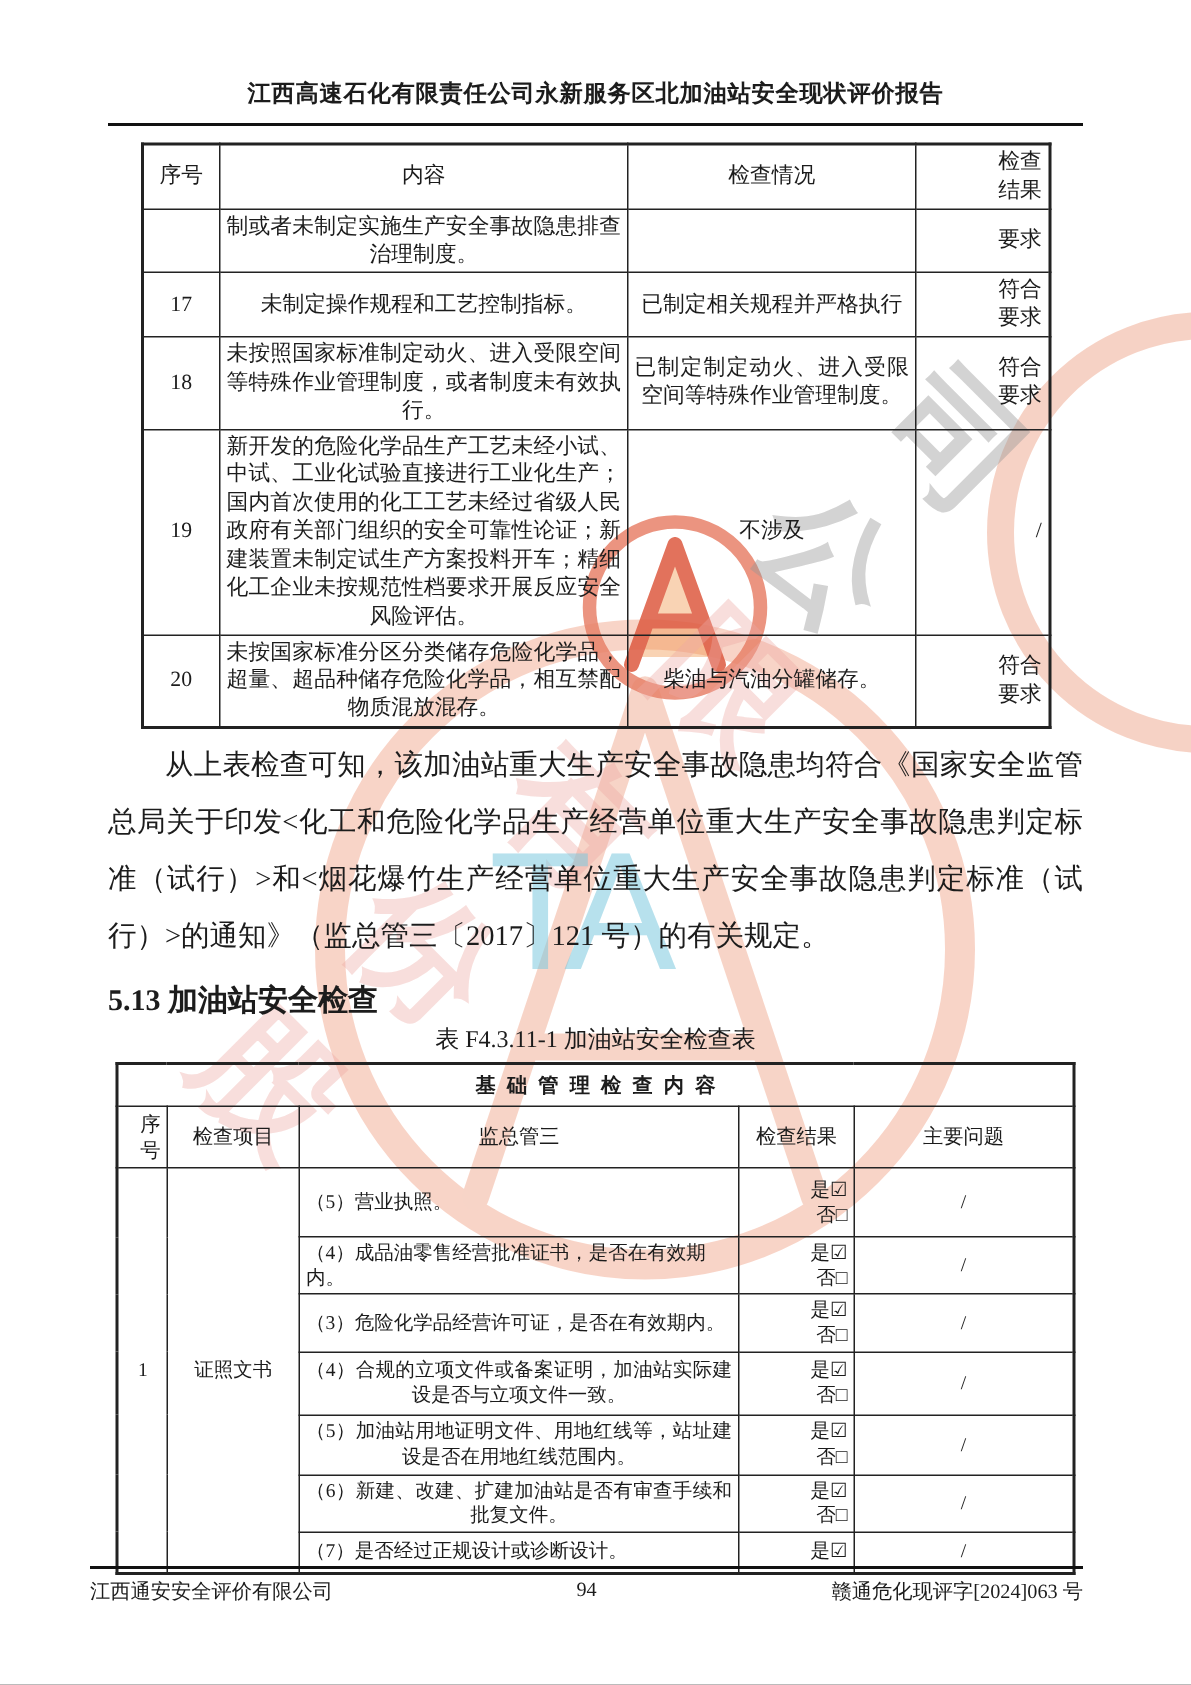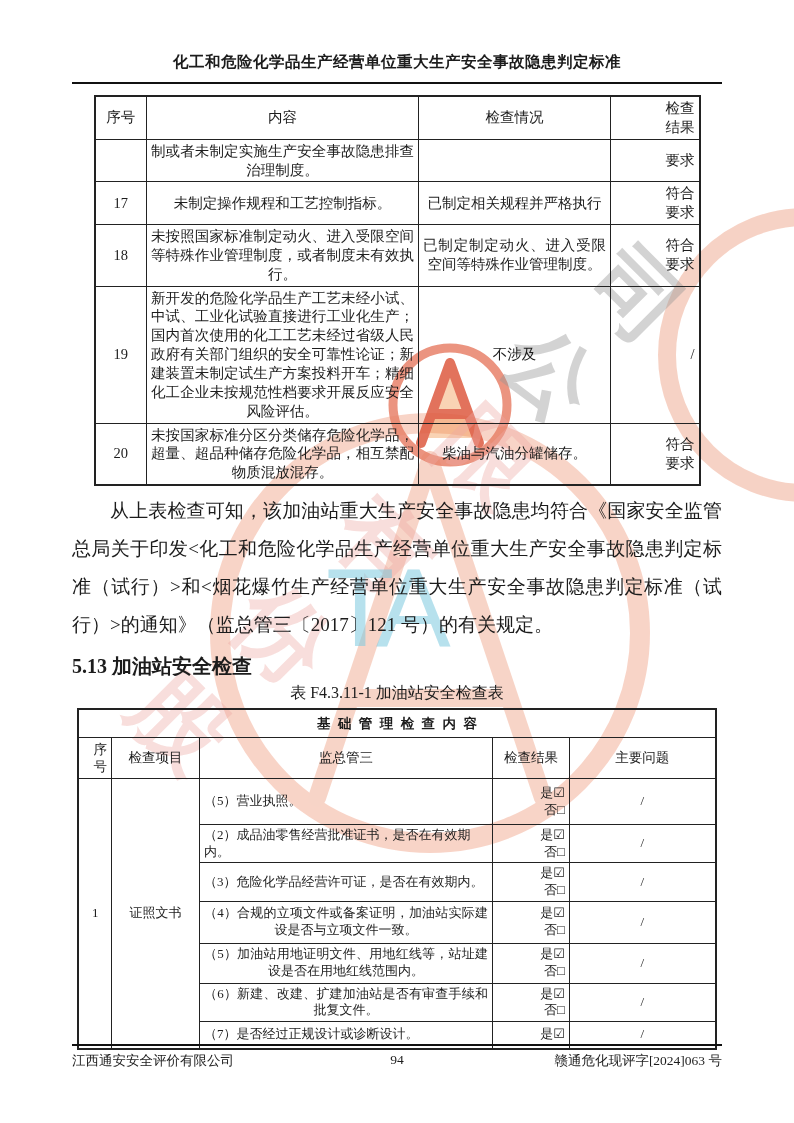--- a/index.html
+++ b/index.html
@@ -48,21 +48,21 @@
   .t2 .i3 .dc{height:37px;}
   .t2 .i4 .dc{height:35px;}
   .t2 .i5 .dc{height:33px;}
   .t2 .i6 .dc{height:22px;}
   .para{margin:6px 0 0;font-size:19px;line-height:38px;text-align:justify;
     text-indent:2em;}
   .p2{margin-top:2px;}
   .sec-heading{margin:9px 0 2px;font-size:20px;font-weight:bold;}
   .caption{margin:3px 0 4px;text-align:center;font-size:16px;}
   
-  .footer{position:absolute;left:72px;right:72px;top:1044px;z-index:1;
+  .footer{position:absolute;left:60px;right:72px;top:1044px;z-index:1;
     border-top:2px solid #111;padding-top:6px;font-size:13.5px;}
   .footer .fl{float:left;}
   .footer .fr{float:right;}
   .footer .fc{position:absolute;left:50%;transform:translateX(-50%);
     font-family:"Liberation Serif","DejaVu Serif",serif;}
 </style>
 </head>
 <body>
 
 <div class="page">
@@ -84,21 +84,21 @@
     <div class="wm-char wm-gray" style="left:592px;top:252px;">司</div>
     <div class="wm-char wm-pink" style="left:440px;top:412px;">限</div>
     <div class="wm-char wm-pink" style="left:338px;top:500px;">有</div>
     <div class="wm-char wm-pink" style="left:236px;top:588px;">份</div>
     <div class="wm-char wm-pink" style="left:134px;top:676px;">股</div>
     <div class="wm-ta">TA</div>
   </div>
 
   <div class="content">
 
-    <div class="doc-header">化工和危险化学品生产经营单位重大生产安全事故隐患判定标准</div>
+    <div class="doc-header">江西高速石化有限责任公司永新服务区北加油站安全现状评价报告</div>
 
     <table class="t1">
       <colgroup>
           <col style="width:52px">
           <col style="width:272px">
           <col style="width:192px">
           <col style="width:89px">
         </colgroup>
       <tbody>
           <tr class="rh">
@@ -173,21 +173,21 @@
       </tr>
       <tr class="i0">
         <td class="cc" rowspan="7">1</td>
         <td class="cc" rowspan="7">证照文书</td>
         <td class="lt dc">（5）营业执照。</td>
         <td class="pre dc">是☑
 否□</td>
         <td class="cc dc">/</td>
       </tr>
       <tr class="i1">
-        <td class="lt dc">（2）成品油零售经营批准证书，是否在有效期内。</td>
+        <td class="lt dc">（4）成品油零售经营批准证书，是否在有效期内。</td>
         <td class="pre dc">是☑
 否□</td>
         <td class="cc dc">/</td>
       </tr>
       <tr class="i2">
         <td class="lt dc">（3）危险化学品经营许可证，是否在有效期内。</td>
         <td class="pre dc">是☑
 否□</td>
         <td class="cc dc">/</td>
       </tr>

